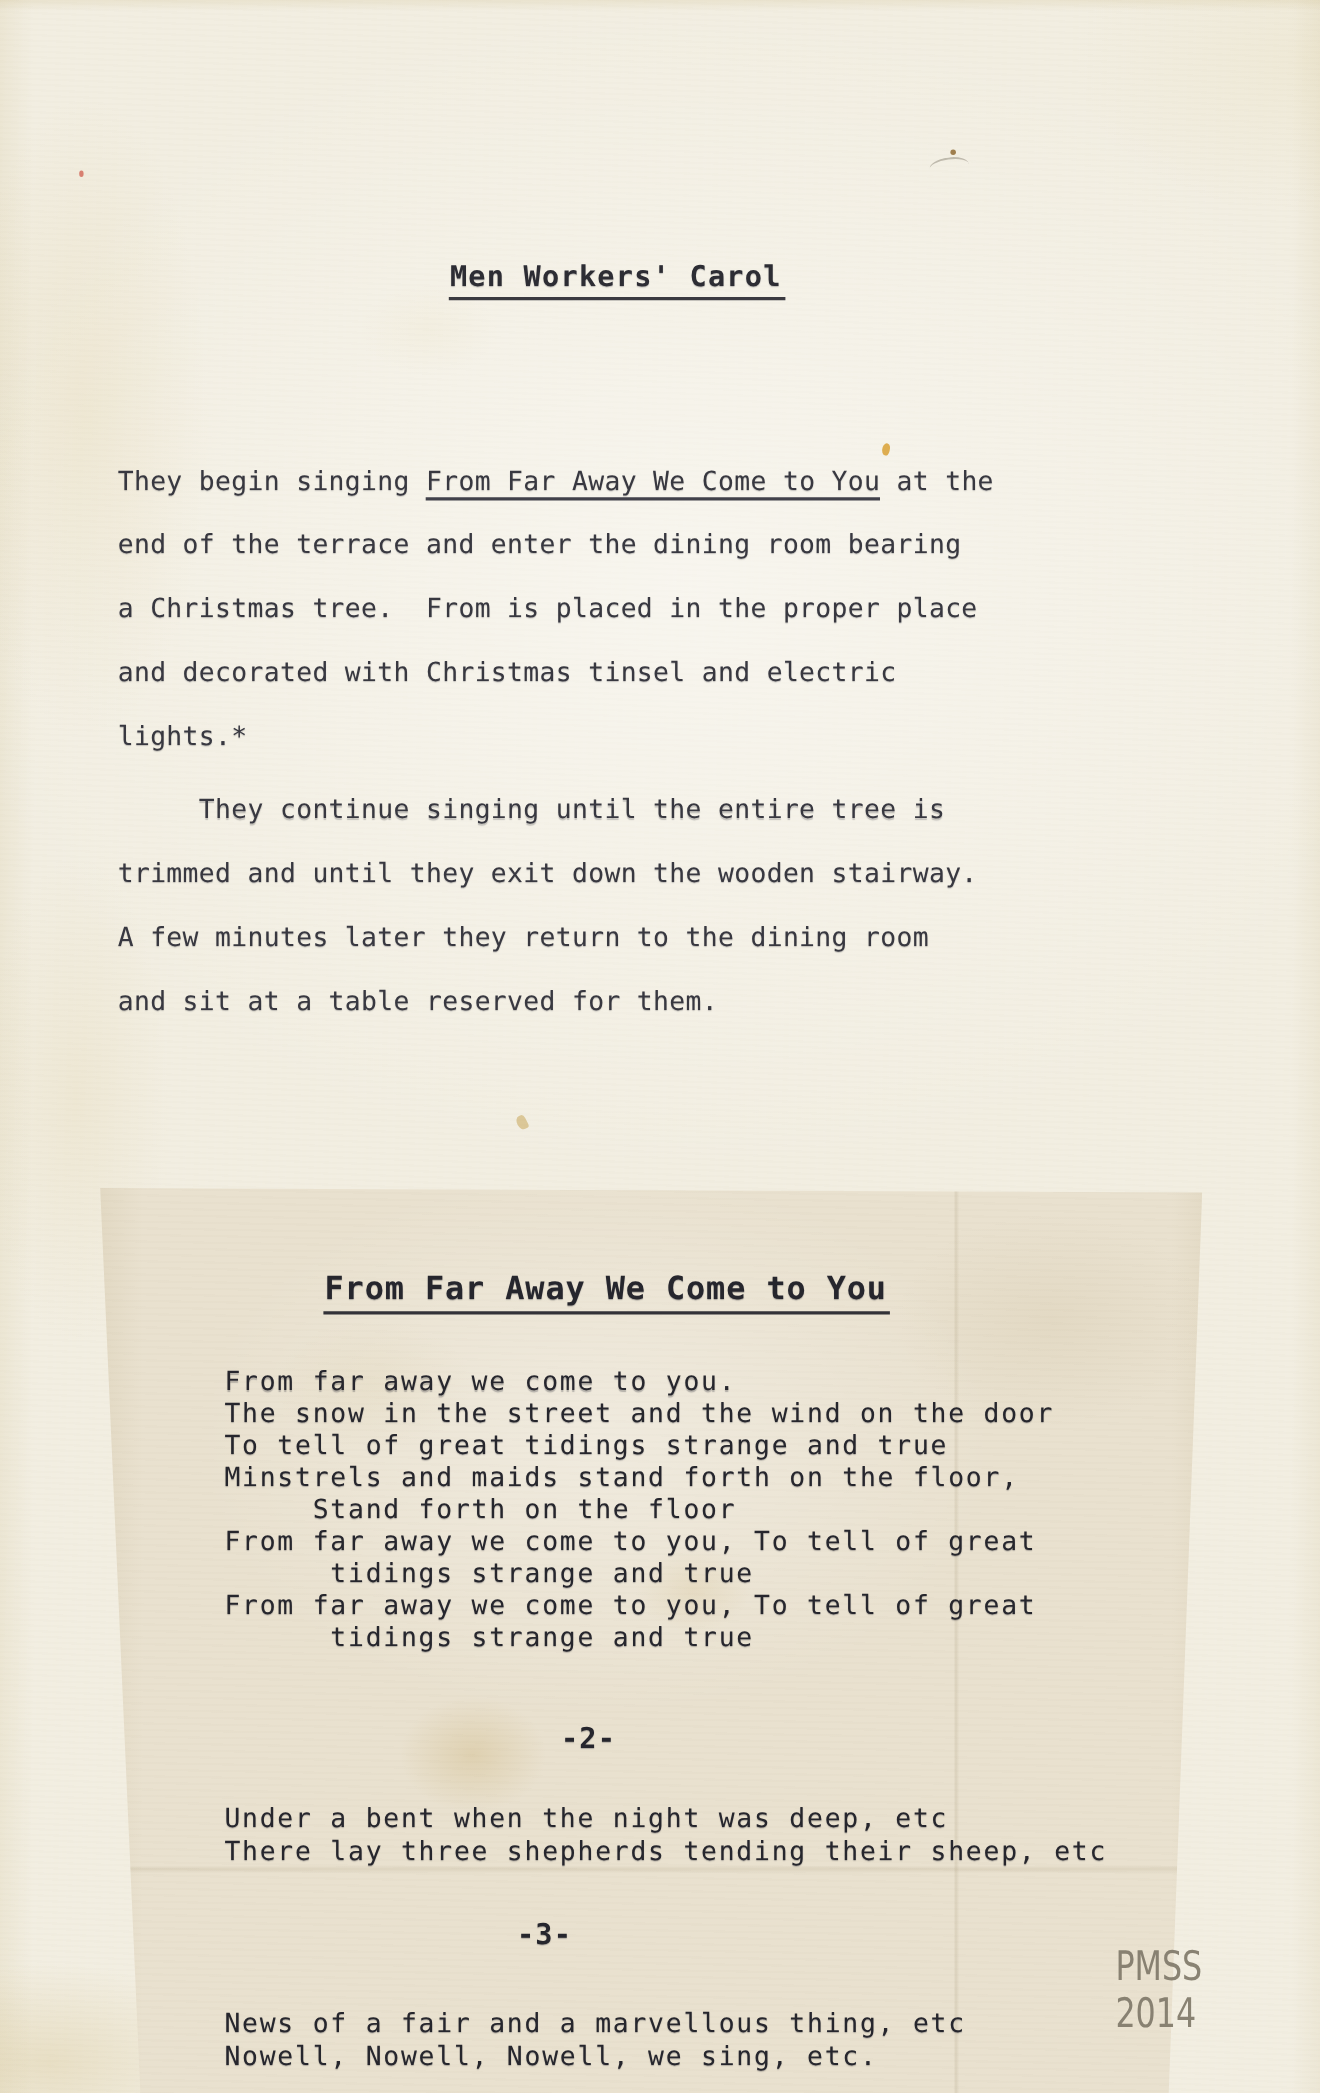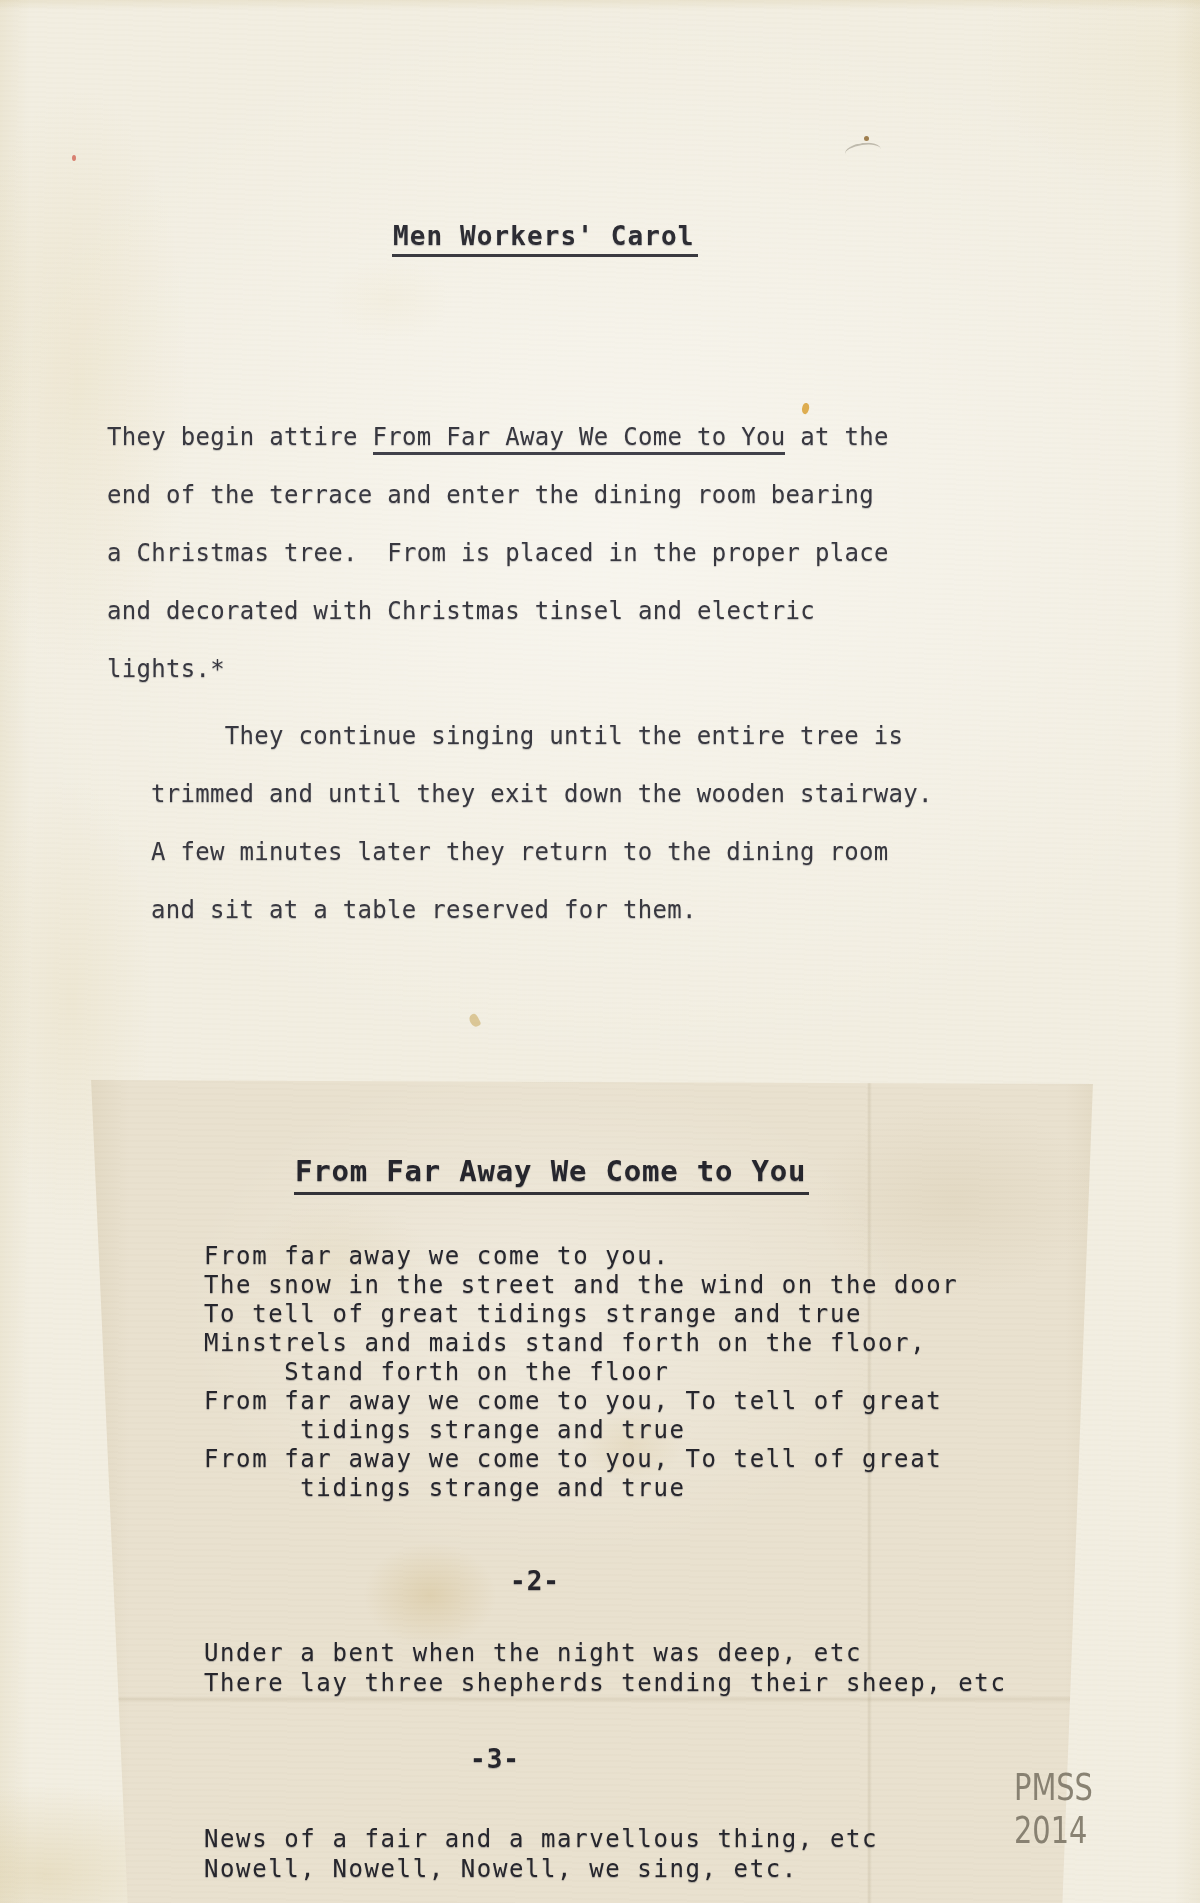--- a/index.html
+++ b/index.html
@@ -22,29 +22,29 @@
       linear-gradient(to right, rgba(190,170,110,.12), transparent 30px),
       linear-gradient(to left, rgba(185,165,105,.10), transparent 26px),
       repeating-linear-gradient(2deg, rgba(120,110,80,.015) 0 2px, transparent 2px 5px),
       repeating-linear-gradient(92deg, rgba(255,255,255,.025) 0 3px, transparent 3px 7px);
   }
   .typed{color:#383840;}
   .title{
     position:absolute;left:392px;top:221px;
     font-size:26px;font-weight:bold;letter-spacing:1.1px;white-space:pre;
     color:#2d2d34;border-bottom:3px solid rgba(42,42,50,.92);
-    padding:0 3px 3px 1px;margin:0;
+    padding:0 3px 3px 1px;margin:16px;
     text-shadow:0 1px 1px rgba(60,60,70,.3);
   }
   .main-block{position:absolute;left:107px;top:408px;width:830px;}
   .main-line{
     white-space:pre;font-size:24px;line-height:58px;letter-spacing:.3px;
     text-shadow:0 1px 1px rgba(60,60,70,.28);
   }
-  .para2{margin-top:9px;margin-left:44px;}
+  .para2{margin-top:9px;}
   .u{border-bottom:3px solid rgba(46,46,56,.9);padding-bottom:1px;}
   .sheet{
     position:absolute;left:85px;top:1080px;width:1015px;height:823px;
     background:
       radial-gradient(ellipse 520px 360px at 45% 28%, rgba(255,255,255,.32), transparent 70%),
       radial-gradient(ellipse 95px 75px at 345px 515px, rgba(185,150,70,.22), transparent 70%),
       radial-gradient(ellipse 75px 55px at 545px 365px, rgba(190,155,75,.16), transparent 70%),
       radial-gradient(ellipse 130px 85px at 255px 180px, rgba(200,180,120,.12), transparent 70%),
       radial-gradient(ellipse 200px 140px at 870px 120px, rgba(180,160,115,.12), transparent 70%),
       linear-gradient(90deg, transparent 782px, rgba(150,135,100,.18) 784px, transparent 787px),
@@ -92,21 +92,21 @@
 </style>
 </head>
 <body>
 
 <div class="page">
   <div class="texture"></div>
 
   <h1 class="title typed">Men Workers' Carol</h1>
 
   <div class="main-block typed">
-    <div class="main-line"><span>They begin attire </span><span class="u">From Far Away We Come to You</span><span> at the</span></div>
+    <div class="main-line"><span>They begin singing </span><span class="u">From Far Away We Come to You</span><span> at the</span></div>
     <div class="main-line">end of the terrace and enter the dining room bearing
 a Christmas tree.  From is placed in the proper place
 and decorated with Christmas tinsel and electric
 lights.*</div>
     <div class="main-line para2">     They continue singing until the entire tree is
 trimmed and until they exit down the wooden stairway.
 A few minutes later they return to the dining room
 and sit at a table reserved for them.</div>
   </div>
 

